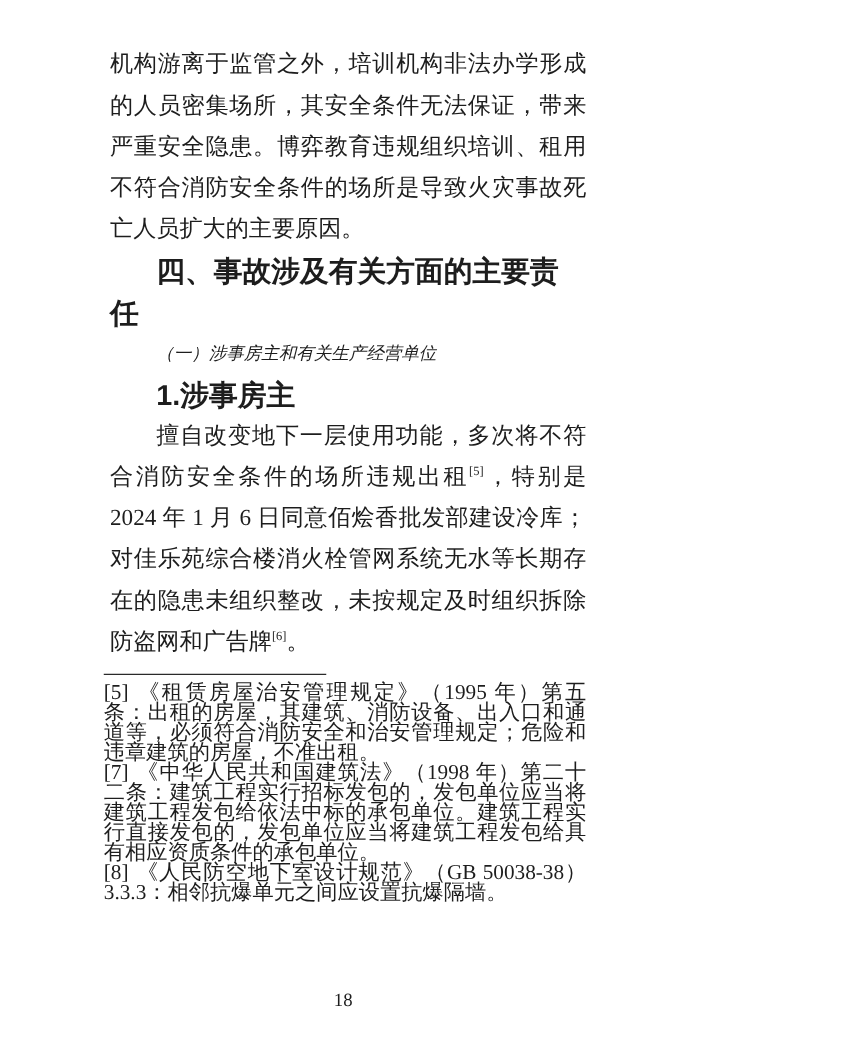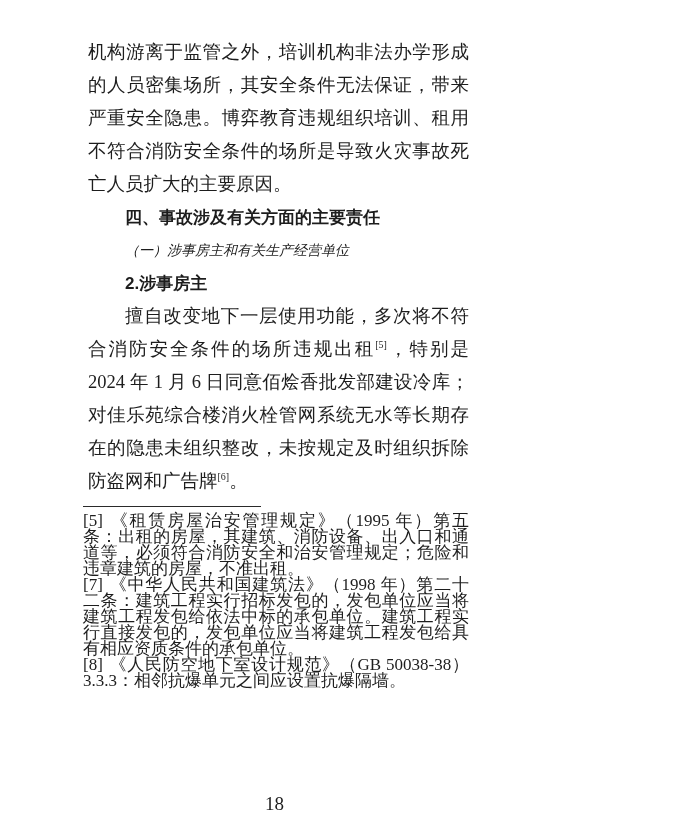--- a/index.html
+++ b/index.html
@@ -16,21 +16,21 @@
   }
   .para {
     margin: 0;
     font-size: 18.5px;
     line-height: 33px;
     text-align: justify;
   }
   .indent { text-indent: 37px; }
   .h-bold {
     margin: 0;
-    font-size: 17px;
+    font-size: 23px;
     line-height: 33px;
     font-weight: 700;
     text-indent: 37px;
     text-align: left;
     font-family: "Liberation Sans", "DejaVu Sans", sans-serif;
   }
   .h-kai {
     margin: 0;
     font-size: 14px;
     line-height: 33px;
@@ -65,36 +65,36 @@
     line-height: 16px;
     text-align: justify;
   }
   .fn-marker { margin-right: 6px; }
   .page-num {
     position: absolute;
     left: 0;
     right: 0;
     top: 793px;
     text-align: center;
-    font-size: 19px;
+    font-size: 15px;
     color: #1d1d1d;
   }
 </style>
 </head>
 <body>
 
 <div class="page">
 
   <p class="para">机构游离于监管之外，培训机构非法办学形成的人员密集场所，其安全条件无法保证，带来严重安全隐患。博弈教育违规组织培训、租用不符合消防安全条件的场所是导致火灾事故死亡人员扩大的主要原因。</p>
 
   <h2 class="h-bold">四、事故涉及有关方面的主要责任</h2>
 
   <h3 class="h-kai">（一）涉事房主和有关生产经营单位</h3>
 
-  <h4 class="h-bold">2.涉事房主</h4>
+  <h4 class="h-bold">1.涉事房主</h4>
 
   <p class="para indent"><span>擅自改变地下一层使用功能，多次将不符合消防安全条件的场所违规出租</span><sup class="ref">[5]</sup><span>，特别是 2024 年 1 月 6 日同意佰烩香批发部建设冷库；对佳乐苑综合楼消火栓管网系统无水等长期存在的隐患未组织整改，未按规定及时组织拆除防盗网和广告牌</span><sup class="ref">[6]</sup><span>。</span></p>
 
 
 
   <div class="footnotes">
     <hr class="fn-sep">
     <p class="fn"><span class="fn-marker">[5]</span><span>《租赁房屋治安管理规定》（1995 年）第五条：出租的房屋，其建筑、消防设备、出入口和通道等，必须符合消防安全和治安管理规定；危险和违章建筑的房屋，不准出租。</span></p>
     <p class="fn"><span class="fn-marker">[7]</span><span>《中华人民共和国建筑法》（1998 年）第二十二条：建筑工程实行招标发包的，发包单位应当将建筑工程发包给依法中标的承包单位。建筑工程实行直接发包的，发包单位应当将建筑工程发包给具有相应资质条件的承包单位。</span></p>
     <p class="fn"><span class="fn-marker">[8]</span><span>《人民防空地下室设计规范》（GB 50038-38）3.3.3：相邻抗爆单元之间应设置抗爆隔墙。</span></p>

